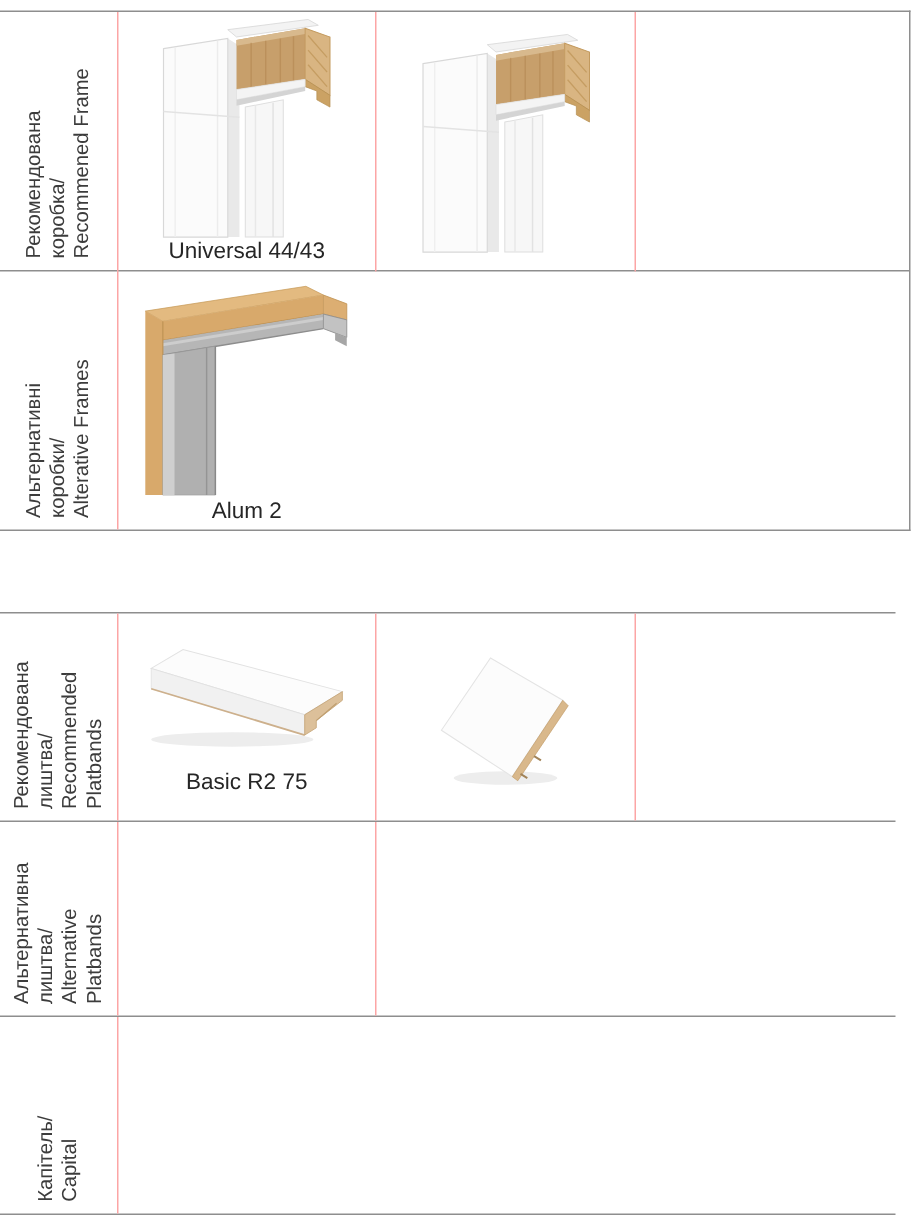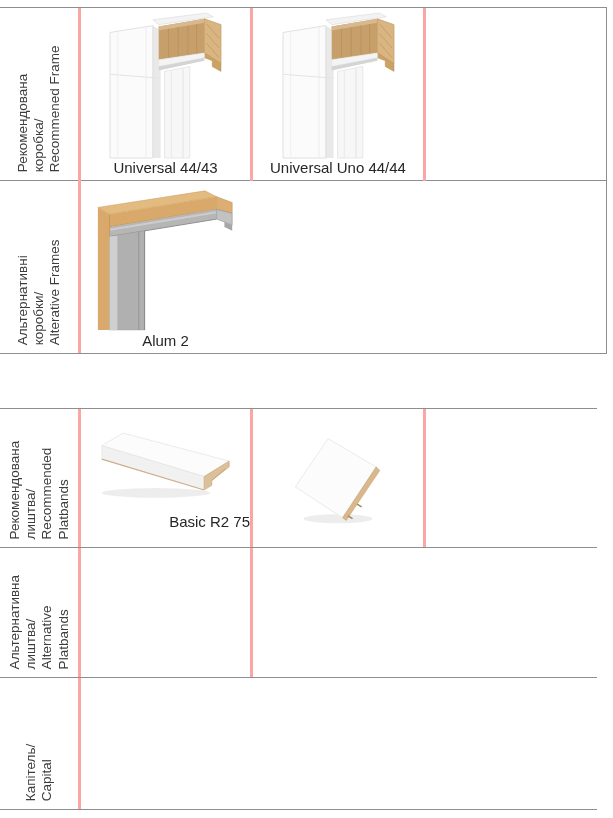--- a/index.html
+++ b/index.html
@@ -20,21 +20,21 @@
   .trow { display: grid; }
   .tbl1 .trow { grid-template-columns: 78px 172px 173px 183px; }
   .tbl2 .trow-a { grid-template-columns: 78px 172px 173px 173px; }
   .tbl2 .trow-b { grid-template-columns: 78px 1fr; }
   .trow + .trow { border-top: 1px solid #8e8e8e; }
   .tbl1 .trow { height: 172px; }
   .tbl1 .trow + .trow { height: 173px; }
   .tbl2 .r1 { height: 138px; }
   .tbl2 .r2 { height: 130px; }
   .tbl2 .r3 { height: 132px; }
-  .cell { border-left: 3px solid #fca5a5; display: flex; flex-direction: column; min-width: 0; }
+  .cell { border-left: 1px solid #fca5a5; display: flex; flex-direction: column; min-width: 0; }
   .label-cell {
     border-left: none;
     display: flex; align-items: center; justify-content: center;
   }
   
   .vtext {
     transform: rotate(-90deg);
     white-space: pre-line;
     text-align: left;
     font-size: 13.5px;
@@ -49,21 +49,21 @@
   
   .imgwrap { flex: 1 1 auto; display: flex; align-items: center; justify-content: center; padding-top: 4px; min-height: 0; }
   .caption {
     text-align: center;
     font-size: 15px;
     color: #262626;
     line-height: 1.1;
     flex: none;
   }
   .cap-frames { margin-bottom: 4px; }
-  .cap-platbands { margin-bottom: 17px; text-align: right; }
+  .cap-platbands { margin-bottom: 17px; }
   svg.prod { display: block; }
 </style>
 </head>
 <body>
 
 <svg width="0" height="0" style="position:absolute" aria-hidden="true">
   <defs>
 
     <symbol id="sym-white-frame" viewBox="0 0 130 152">
       <polygon points="52,14 60,19 60,150 52,150" fill="#e9e9e9"></polygon>
@@ -169,21 +169,20 @@
             </svg>
         </div>
         <div class="caption cap-frames">Universal 44/43</div>
       </div>
       <div class="cell">
         <div class="imgwrap">
           <svg class="prod" width="127" height="148">
               <use href="#sym-white-frame"></use>
             </svg>
         </div>
-        <div class="caption cap-frames">Universal Uno 44/44</div>
       </div>
       <div class="cell">
         <div class="imgwrap"></div>
         <div class="caption cap-frames"></div>
       </div>
     </div>
     <div class="trow">
       <div class="cell label-cell">
         <div class="vtext w1">Альтернативні
 коробки/

